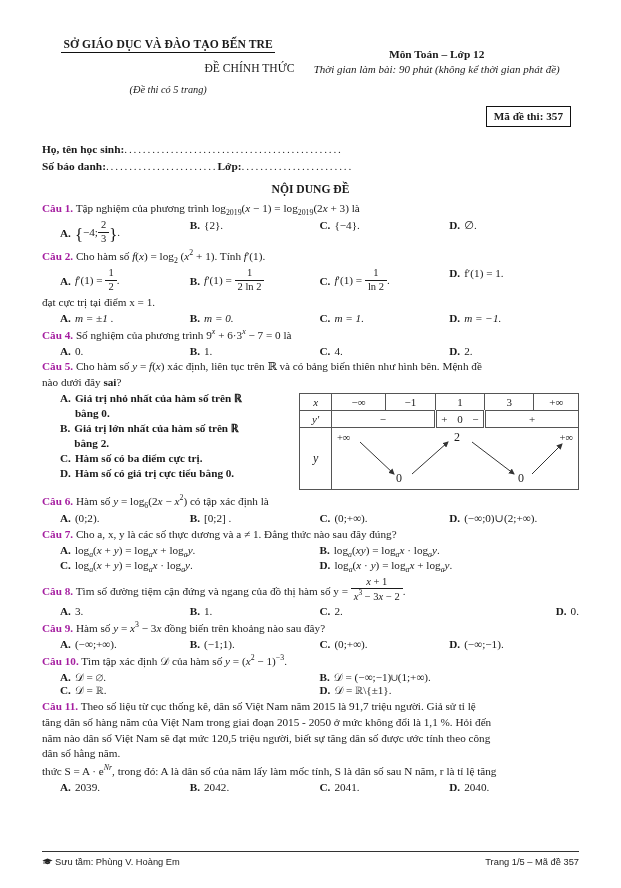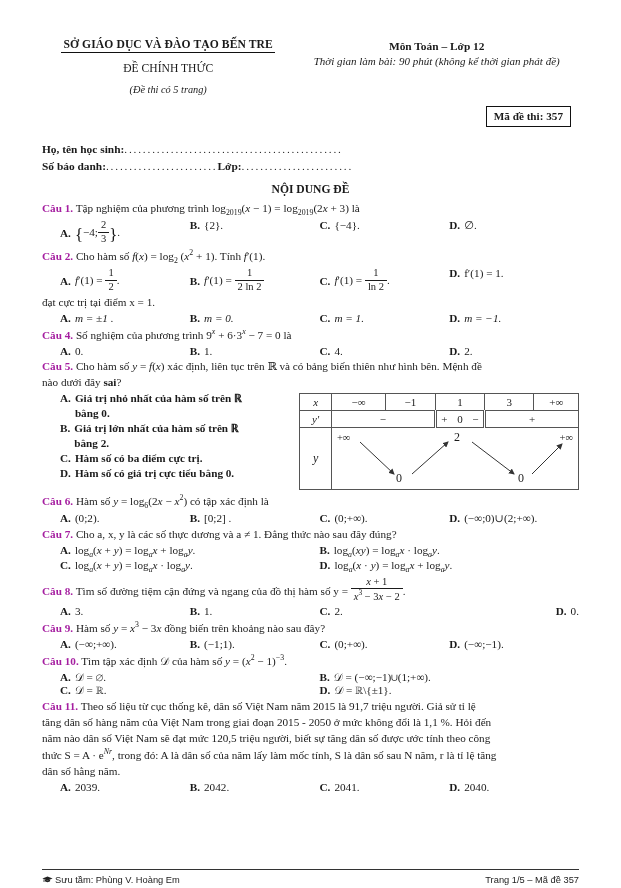--- a/index.html
+++ b/index.html
@@ -14,24 +14,24 @@
     overflow: hidden;
   }
   .page { position: relative; width: 621px; height: 888px; padding: 30px 42px 0 42px; }
 
   
   .hdr { display: flex; width: 100%; }
   .hdr-left { width: 47%; text-align: center; padding-top: 8px; }
   .hdr-right { width: 53%; text-align: center; padding-top: 8px; }
   .sch-name { font-weight: bold; font-size: 11.6px; letter-spacing: .1px; display: inline-block;
               border-bottom: 1.1px solid #111; padding: 0 2px 1px 2px; }
-  .de-ct { margin-top: 9px; font-size: 11.6px; }
+  .de-ct { margin-top: 9px; font-size: 11.6px; text-align: right; }
   .de-pages { margin-top: 9px; font-size: 10.3px; font-style: italic; }
   .exam-title { font-weight: bold; font-size: 11.8px; }
-  .exam-sub { font-weight: bold; font-size: 11.4px; margin-top: 2px; }
+  .exam-sub { font-weight: bold; font-size: 11.4px; margin-top: 10px; }
   .exam-time { font-style: italic; font-size: 11px; margin-top: 3px; }
 
   .code-row { display: flex; justify-content: flex-end; margin-top: 11px; padding-right: 8px; }
   .code-box { border: 1.1px solid #111; padding: 3px 7px 4px 7px; font-weight: bold; font-size: 11.2px; }
 
   
   .cand { margin-top: 14px; line-height: 1.45; font-size: 11.4px; }
   .cand b { font-weight: bold; }
   .dots { letter-spacing: 1.8px; }
 
@@ -69,21 +69,21 @@
   table.bbt td { border: 1px solid #555; padding: 0; text-align: center; vertical-align: middle; }
   .cvar { width: 32px; font-style: italic; font-size: 12px; }
   .rowx td { height: 17px; font-size: 11px; }
   .rowy td { height: 17px; font-size: 11px; }
   .dbl { border-left: 3px double #555 !important; }
   .tbody-cell { height: 62px; position: relative; }
   .vt-inf { position: absolute; font-size: 10.5px; }
   .vt-num { position: absolute; font-size: 12px; }
 
   
-  .footer { position: absolute; left: 42px; right: 42px; bottom: 2px; margin-top: 41px; }
+  .footer { position: absolute; left: 42px; right: 42px; bottom: 20px; margin-top: 41px; }
   .frule { border-top: 1px solid #333; margin-bottom: 5px; }
   .frow { display: flex; justify-content: space-between;
           font-family: "Liberation Sans", sans-serif; font-size: 9.3px; color: #222; }
   .cap-icon { display: inline-block; margin-right: 2px; vertical-align: -1px; }
 </style>
 </head>
 <body>
 
 <div class="page">
 
@@ -312,24 +312,24 @@
     </div>
   </div>
 
   <div class="q">
     <div class="qstem">
       <span class="qlab">Câu 11.</span>
       <span>Theo số liệu từ cục thống kê, dân số Việt Nam năm 2015 là 91,7 triệu người. Giả sử tỉ lệ</span>
     </div>
     <div class="qstem">tăng dân số hàng năm của Việt Nam trong giai đoạn 2015 - 2050 ở mức không đổi là 1,1 %. Hỏi đến</div>
     <div class="qstem">năm nào dân số Việt Nam sẽ đạt mức 120,5 triệu người, biết sự tăng dân số được ước tính theo công</div>
+    <div class="qstem">dân số hằng năm.</div>
     <div class="qstem">
       <span>thức S = A · e</span><sup><span class="mi">Nr</span></sup><span>, trong đó: A là dân số của năm lấy làm mốc tính, S là dân số sau N năm, r là tỉ lệ tăng</span>
     </div>
-    <div class="qstem">dân số hằng năm.</div>
     <div class="opts">
       <div class="opt"><span class="ol">A.</span><span>2039.</span></div>
       <div class="opt"><span class="ol">B.</span><span>2042.</span></div>
       <div class="opt"><span class="ol">C.</span><span>2041.</span></div>
       <div class="opt"><span class="ol">D.</span><span>2040.</span></div>
     </div>
   </div>
 
   <div class="footer">
     <div class="frule"></div>

